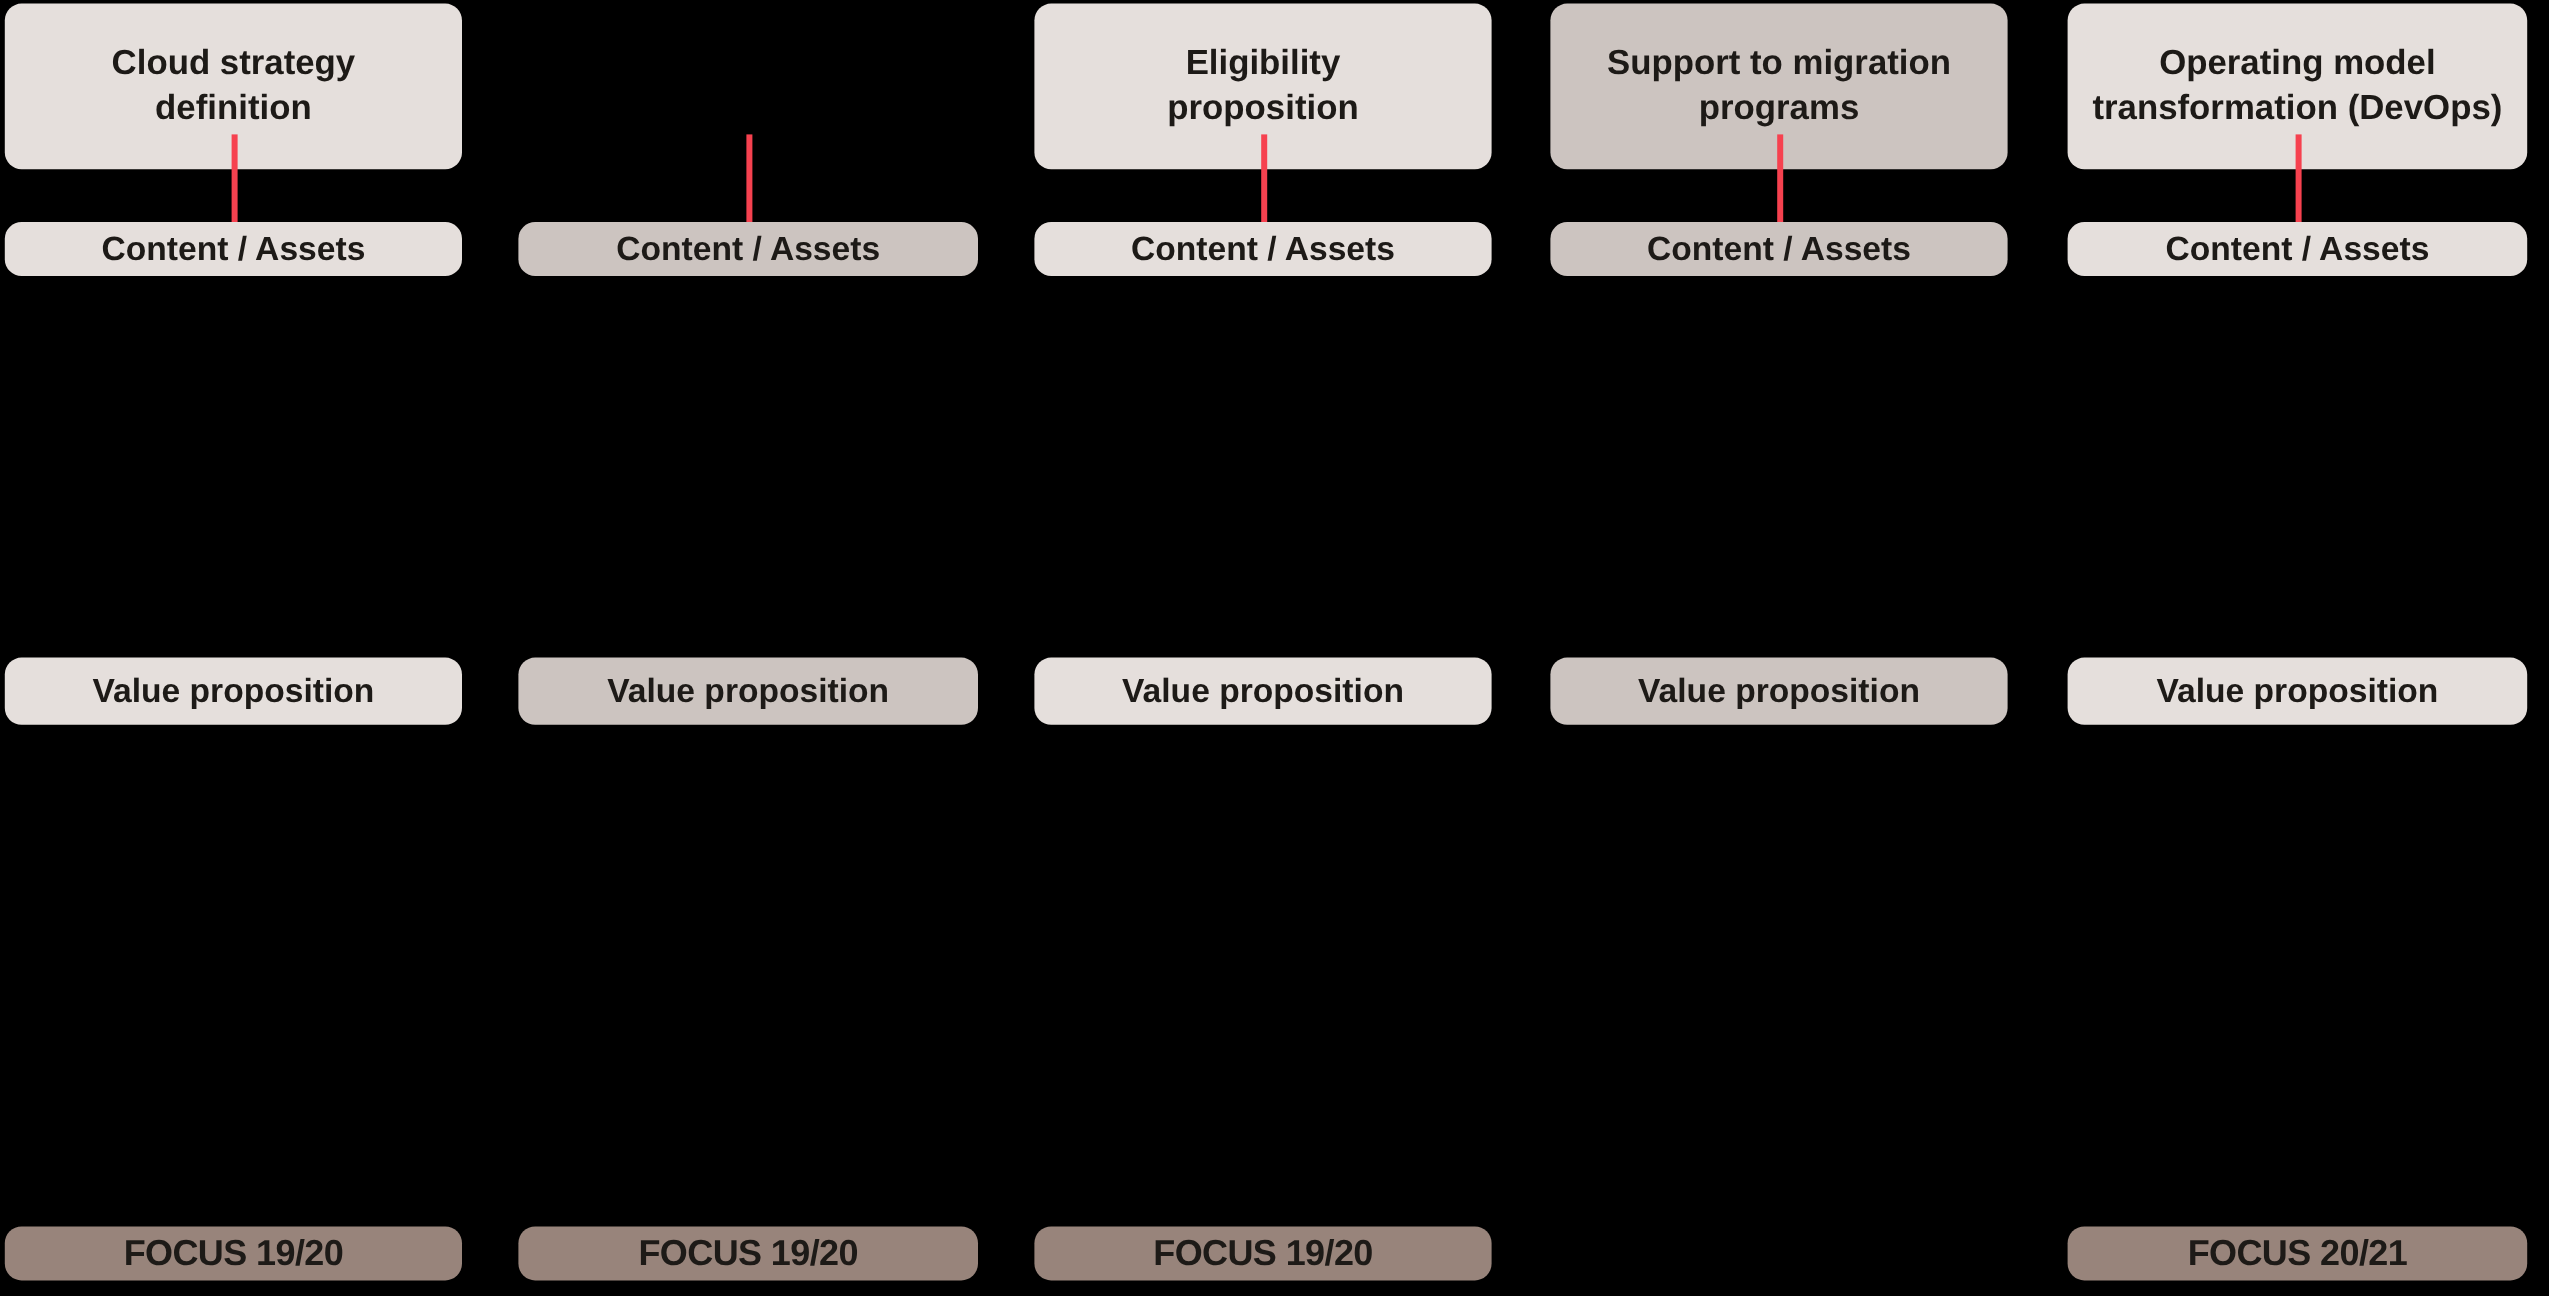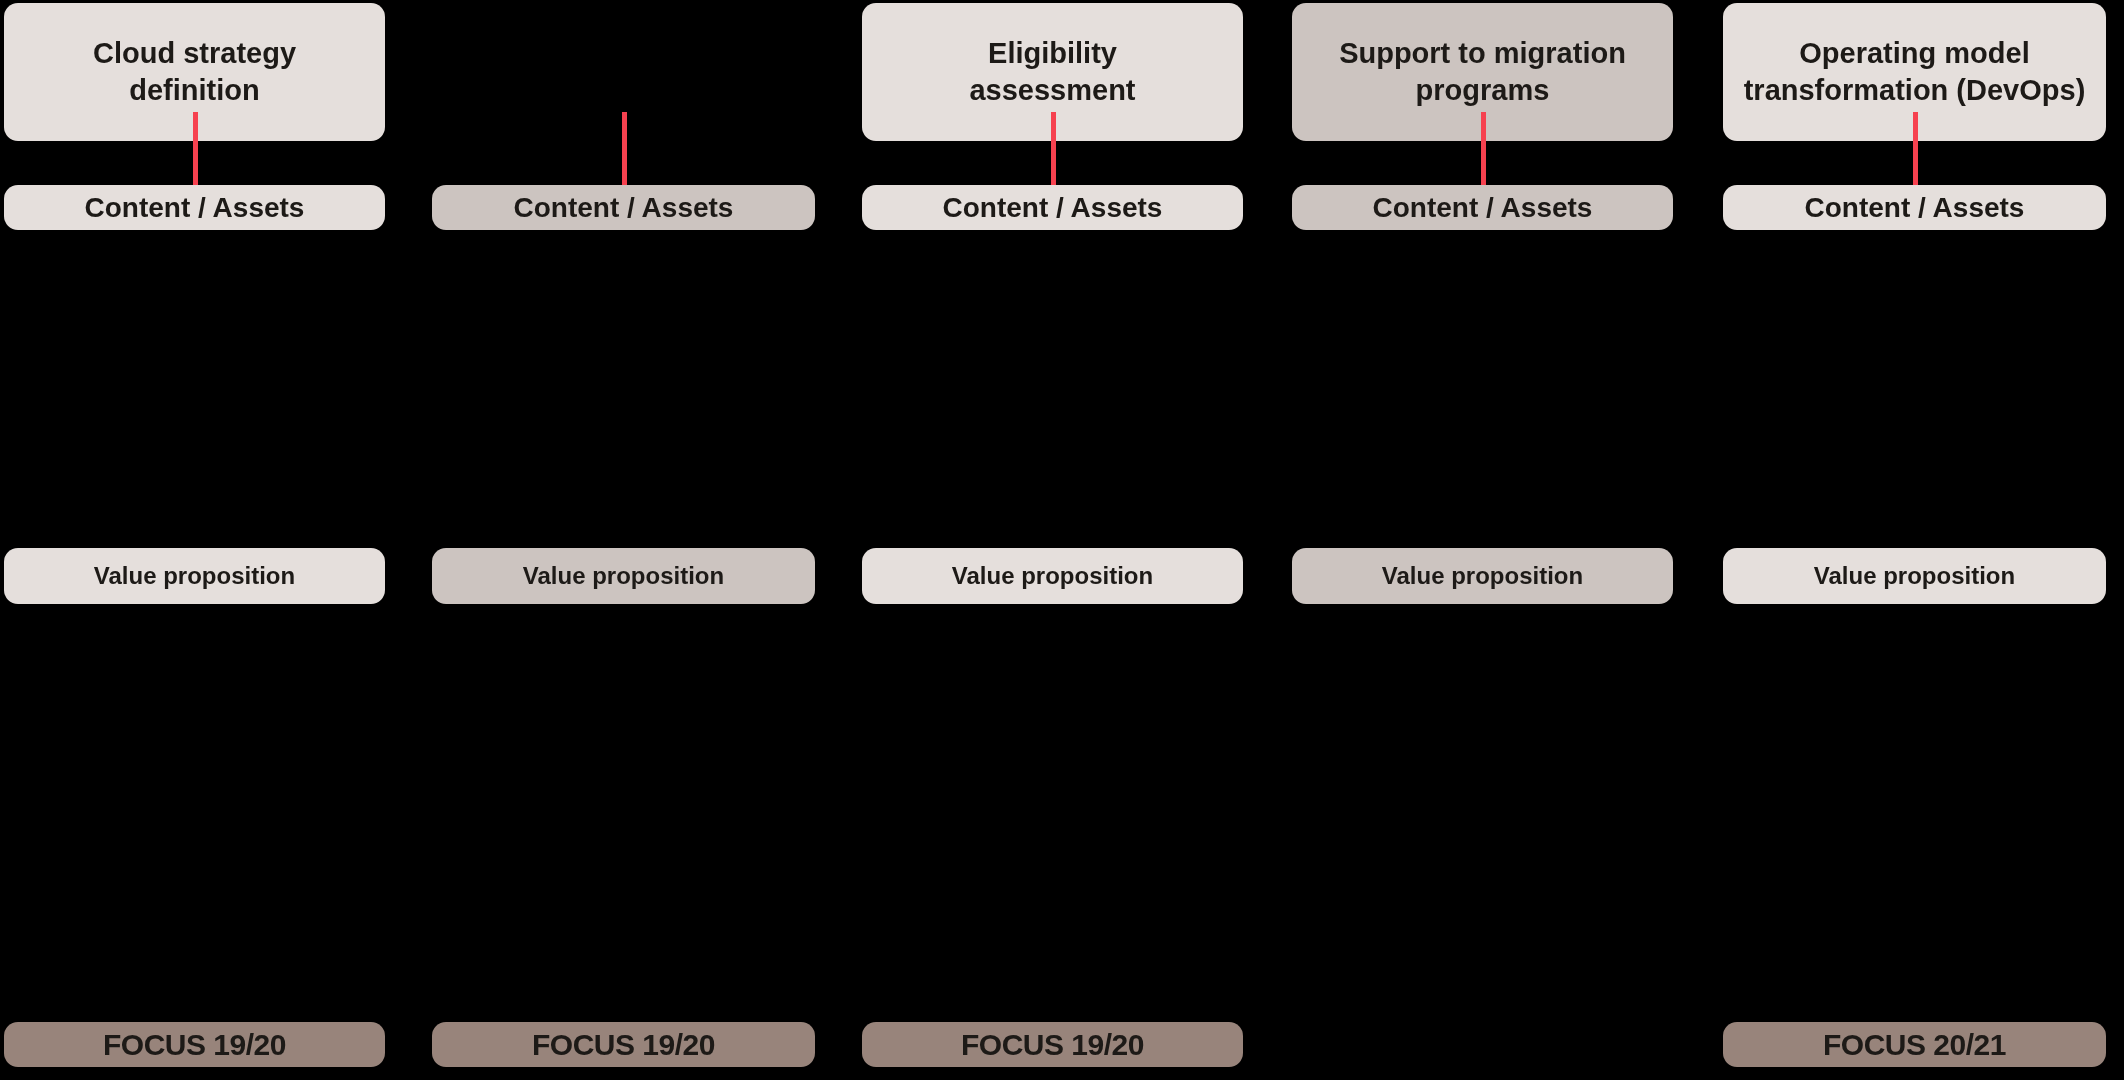--- a/index.html
+++ b/index.html
@@ -37,21 +37,21 @@
   .column:nth-of-type(odd) .fill{background:var(--box-light);}
   .column:nth-of-type(even) .fill{background:var(--box-dark);}
 
   .box-header{top:3px;height:138px;font-size:29px;line-height:37px;white-space:pre-line;}
   .connector{
     position:absolute;top:112px;height:74px;
     left:50%;width:5px;margin-left:-2px;
     background:var(--connector-red);
   }
   .box-content{top:185px;height:45px;font-size:28px;}
-  .box-value{top:548px;height:56px;font-size:24px;}
+  .box-value{top:548px;height:56px;font-size:28px;}
   .box-focus{
     top:1022px;height:45px;font-size:30px;
     background:var(--box-focus);
     letter-spacing:-0.5px;
   }
 </style>
 </head>
 <body>
 
 <div id="stage">
@@ -67,21 +67,21 @@
 
   <div class="column">
     <div class="connector"></div>
     <div class="box box-content fill">Content / Assets</div>
     <div class="box box-value fill">Value proposition</div>
     <div class="box box-focus">FOCUS 19/20</div>
   </div>
 
   <div class="column">
     <div class="box box-header fill">Eligibility
-assessment</div>
+proposition</div>
     <div class="connector"></div>
     <div class="box box-content fill">Content / Assets</div>
     <div class="box box-value fill">Value proposition</div>
     <div class="box box-focus">FOCUS 19/20</div>
   </div>
 
   <div class="column">
     <div class="box box-header fill">Support to migration
 programs</div>
     <div class="connector"></div>

